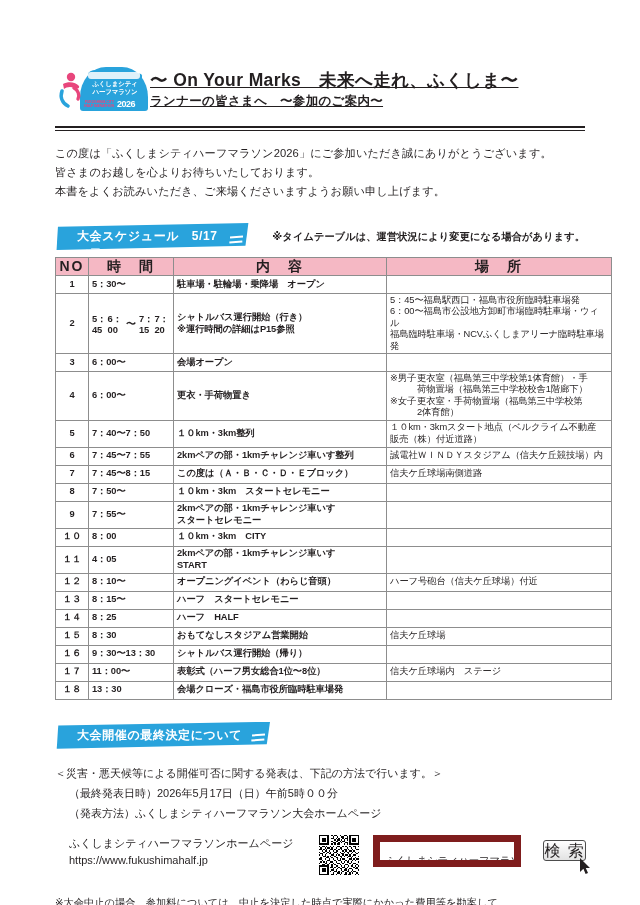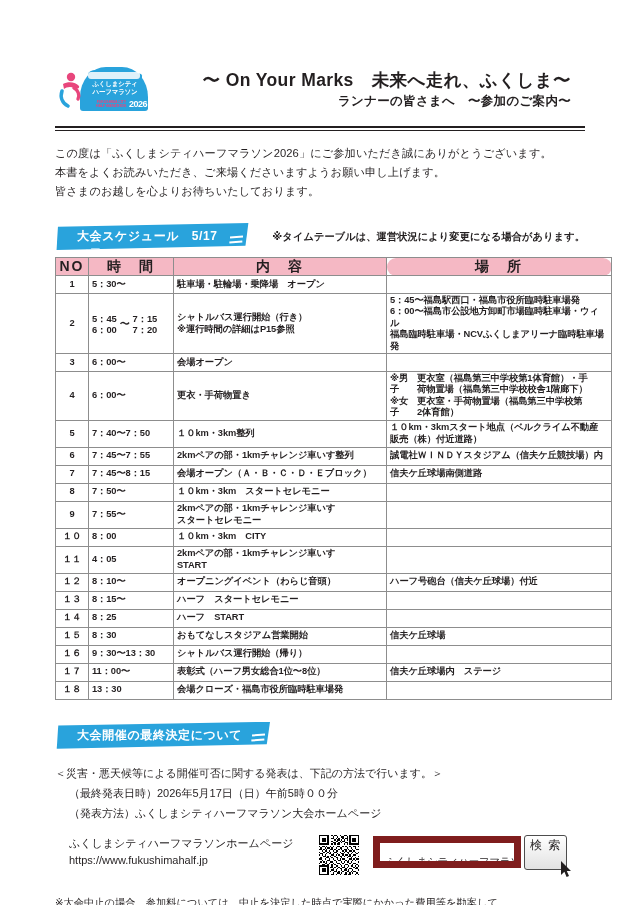--- a/index.html
+++ b/index.html
@@ -83,21 +83,21 @@
     color: #ffffff;
     font-size: 6.5px;
     line-height: 7.6px;
     font-weight: bold;
     letter-spacing: -0.2px;
     text-align: center;
     z-index: 4;
   }
   .logo-year {
     position: absolute;
-    left: 32px;
+    left: 20px;
     top: 36px;
     width: 64px;
     display: flex;
     align-items: center;
     justify-content: center;
     gap: 2px;
     z-index: 4;
   }
   .logo-year .roman {
     color: #e8467c;
@@ -110,22 +110,23 @@
   .logo-year .num {
     color: #ffffff;
     font-size: 9px;
     font-weight: bold;
     letter-spacing: -0.5px;
     background: #29a3dc;
     padding: 0 1px;
   }
   .title-block {
     flex: 1 1 auto;
-    text-align: right;
+    text-align: left;
     padding-right: 14px;
+    text-decoration: underline;
   }
   .title-main {
     font-size: 17.5px;
     font-weight: bold;
     letter-spacing: .4px;
     line-height: 22px;
     white-space: nowrap;
   }
   .title-sub {
     font-size: 12.5px;
@@ -209,37 +210,37 @@
     background: #f5b8c4;
     text-align: center;
     font-weight: bold;
     font-size: 14px;
     height: 15px;
     letter-spacing: 2px;
   }
   th.c-no, td.c-no { width: 26px; text-align: center; letter-spacing: 0; }
   th.c-time, td.c-time { width: 78px; margin-left: 28px; }
   th.c-desc, td.c-desc { width: 206px; }
-  th.c-place, td.c-place { width: 218px; border-radius: 9px; }
+  th.c-place, td.c-place { width: 218px; }
   td.c-no { font-size: 9.6px; font-weight: bold; }
   td.c-time { font-size: 9.6px; font-weight: bold; padding-left: 6px; letter-spacing: .2px; }
   td.c-desc { font-weight: bold; padding-left: 6px; }
-  td.c-place { font-weight: bold; padding-left: 5px; margin-left: 6px; }
+  td.c-place { font-weight: normal; padding-left: 5px; margin-left: 6px; }
   tr.r-tall td { height: 24px; }
   tr.r-xtall td { height: 44px; }
   tr.r-std td { height: 15px; }
 
   .time-split {
     display: flex;
     align-items: center;
     font-size: 9.4px;
     line-height: 11px;
     font-weight: bold;
   }
-  .time-split .col { display: flex; flex-direction: column; }
+  .time-split .col { display: flex; flex-direction: row; }
   .time-split .tilde { margin: 0 3px; font-size: 10px; }
   .hang {
     display: flex;
     margin-bottom: 0px;
   }
   .hang .mark { flex: 0 0 auto; width: 27px; }
   .hang .body { flex: 1 1 auto; text-indent: 0; }
 
   
   .closing {
@@ -284,27 +285,27 @@
     line-height: 19px;
     padding: 9px 5px;
     color: #231f20;
     letter-spacing: -0.2px;
     white-space: nowrap;
     overflow: hidden;
     box-sizing: border-box;
     font-family: inherit;
   }
   .search-button {
-    margin-left: 3px;
+    margin-left: 22px;
     width: 43px;
-    height: 35px;
+    height: 21px;
     border: 1px solid #4d4d4d;
     border-radius: 3px;
     background: linear-gradient(#ffffff, #e2e2e2);
-    font-size: 12px;
+    font-size: 16px;
     line-height: 19px;
     text-align: center;
     letter-spacing: 1.5px;
     box-sizing: border-box;
     font-family: inherit;
     color: #231f20;
   }
   .cursor {
     position: absolute;
     right: -6px;
@@ -352,22 +353,22 @@
     <div class="title-block">
       <div class="title-main">〜 On Your Marks　未来へ走れ、ふくしま〜</div>
       <div class="title-sub">ランナーの皆さまへ　〜参加のご案内〜</div>
     </div>
   </div>
 
   <div class="double-rule"></div>
 
   <div class="intro">
     <div>この度は「ふくしまシティハーフマラソン2026」にご参加いただき誠にありがとうございます。</div>
+    <div>皆さまのお越しを心よりお待ちいたしております。</div>
     <div>本書をよくお読みいただき、ご来場くださいますようお願い申し上げます。</div>
-    <div>皆さまのお越しを心よりお待ちいたしております。</div>
   </div>
 
   <div class="banner-row">
     <div class="ribbon">
       <span>大会スケジュール　5/17（日）</span>
       <span class="ribbon-tail"></span>
     </div>
     <div class="banner-note">※タイムテーブルは、運営状況により変更になる場合があります。</div>
   </div>
 
@@ -456,21 +457,21 @@
       <tr class="r-std">
         <td class="c-no">6</td>
         <td class="c-time">7：45〜7：55</td>
         <td class="c-desc">2kmペアの部・1kmチャレンジ車いす整列</td>
         <td class="c-place">誠電社ＷＩＮＤＹスタジアム（信夫ケ丘競技場）内</td>
       </tr>
 
       <tr class="r-std">
         <td class="c-no">7</td>
         <td class="c-time">7：45〜8：15</td>
-        <td class="c-desc">会場オープン（Ａ・Ｂ・Ｃ・Ｄ・Ｅブロック）</td>
+        <td class="c-desc">この度は（Ａ・Ｂ・Ｃ・Ｄ・Ｅブロック）</td>
         <td class="c-place">信夫ケ丘球場南側道路</td>
       </tr>
 
       <tr class="r-std">
         <td class="c-no">8</td>
         <td class="c-time">7：50〜</td>
         <td class="c-desc">１０km・3km　スタートセレモニー</td>
         <td class="c-place"></td>
       </tr>
 
@@ -511,21 +512,21 @@
       <tr class="r-std">
         <td class="c-no">１３</td>
         <td class="c-time">8：15〜</td>
         <td class="c-desc">ハーフ　スタートセレモニー</td>
         <td class="c-place"></td>
       </tr>
 
       <tr class="r-std">
         <td class="c-no">１４</td>
         <td class="c-time">8：25</td>
-        <td class="c-desc">ハーフ　START</td>
+        <td class="c-desc">ハーフ　HALF</td>
         <td class="c-place"></td>
       </tr>
 
       <tr class="r-std">
         <td class="c-no">１５</td>
         <td class="c-time">8：30</td>
         <td class="c-desc">おもてなしスタジアム営業開始</td>
         <td class="c-place">信夫ケ丘球場</td>
       </tr>
 

